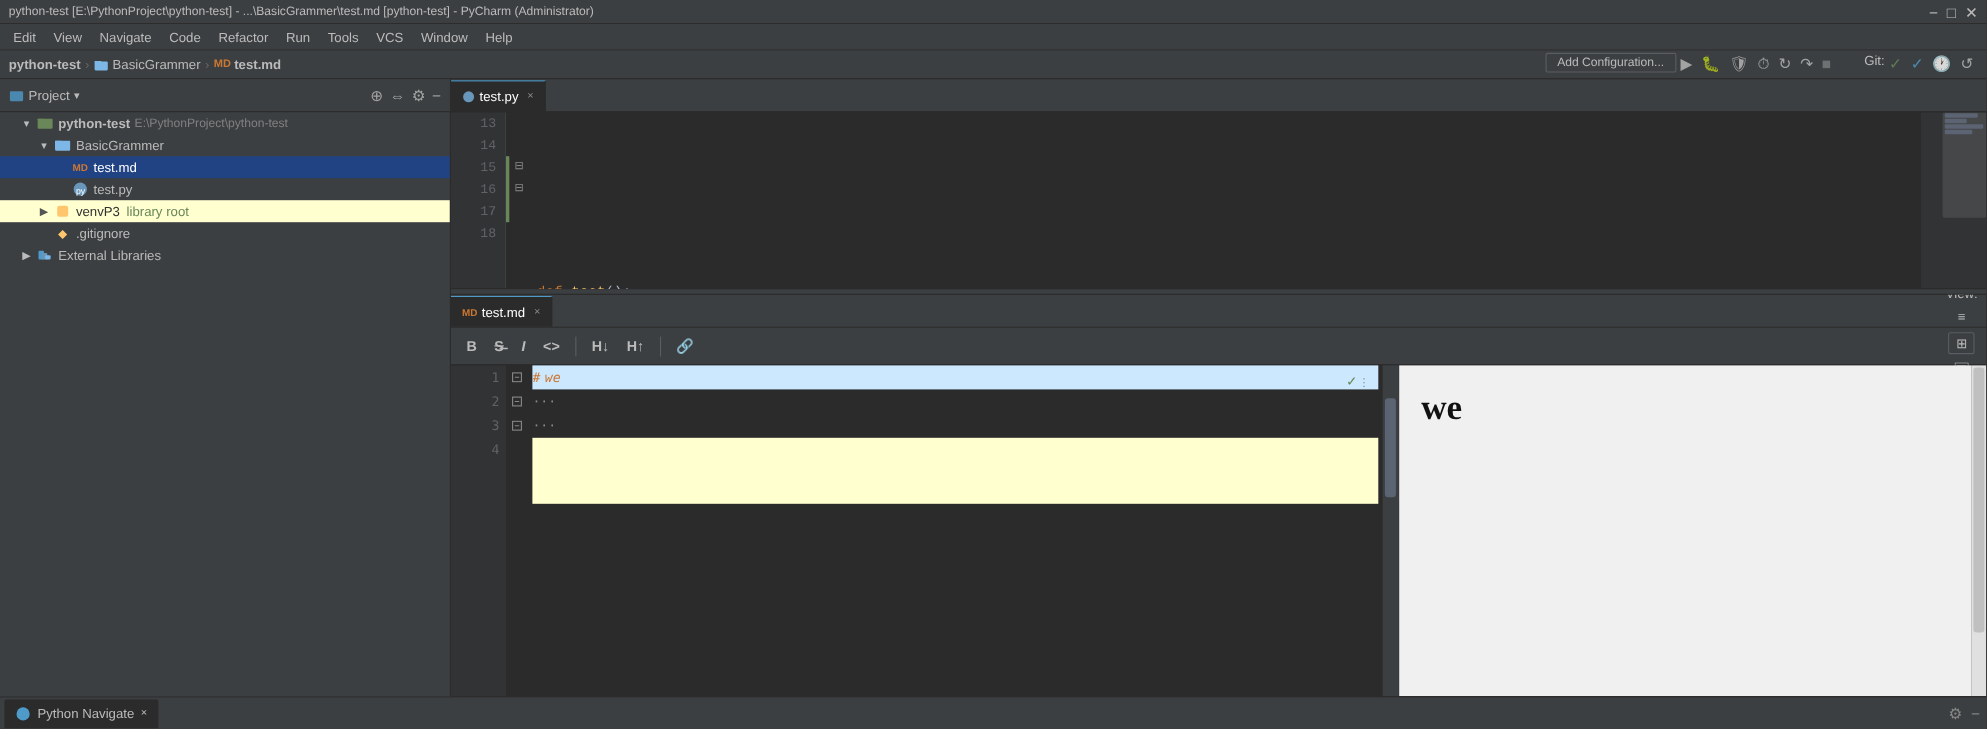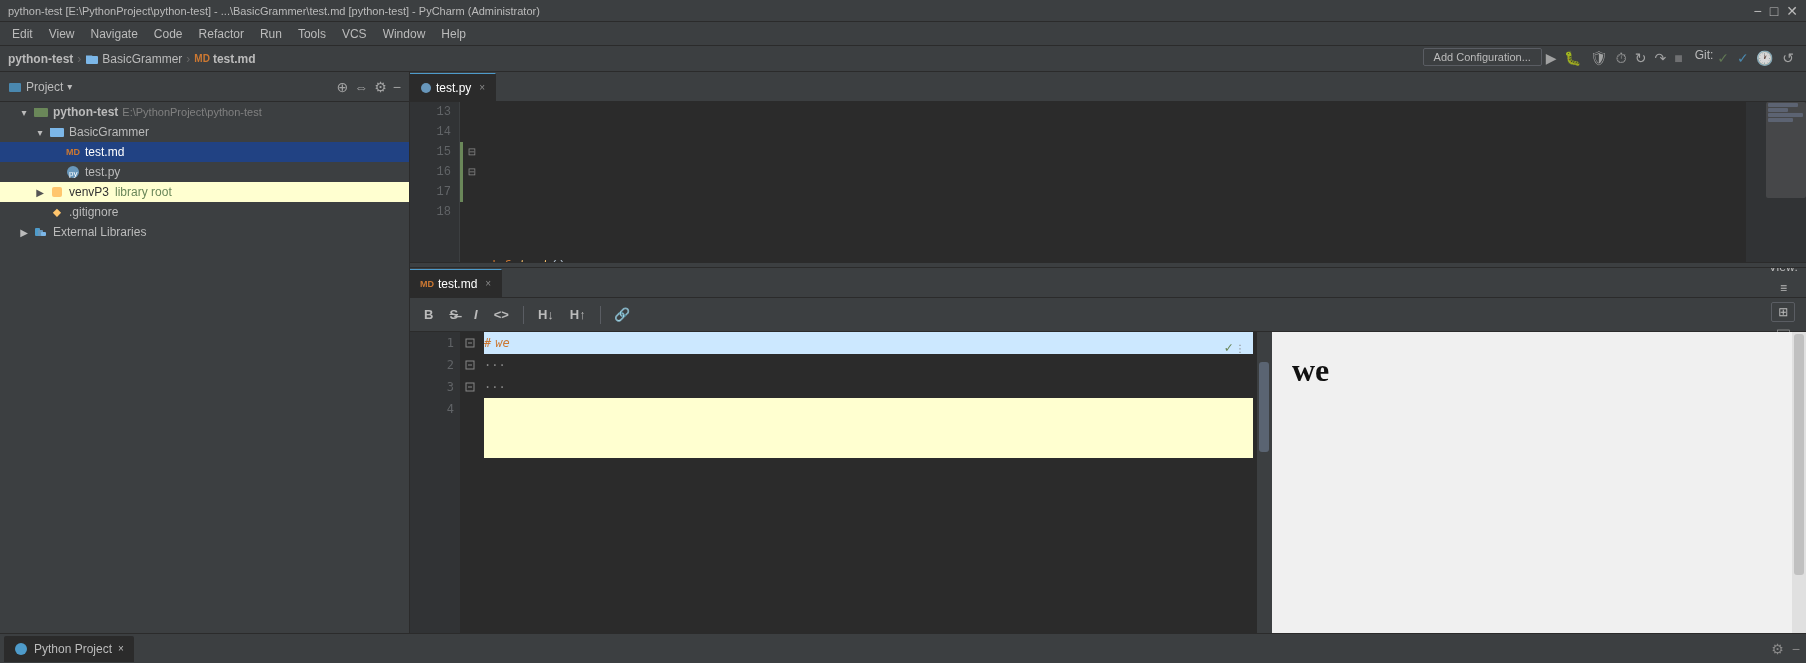--- a/index.html
+++ b/index.html
@@ -394,21 +394,21 @@
   </div>
   <div class="toolbar-right">
     <button class="add-config-btn">Add Configuration...</button>
     <button class="toolbar-icon-btn">▶</button>
     <button class="toolbar-icon-btn">🐛</button>
     <button class="toolbar-icon-btn">🛡</button>
     <button class="toolbar-icon-btn">⏱</button>
     <button class="toolbar-icon-btn">↻</button>
     <button class="toolbar-icon-btn">↷</button>
     <button class="toolbar-icon-btn disabled">■</button>
-    <span style="color:#bbbbbb; margin-left:8px;">Git:</span>
+    <span style="color:#bbbbbb; margin-left:26px;">Git:</span>
     <button class="toolbar-icon-btn" style="color:#6a8759;">✓</button>
     <button class="toolbar-icon-btn" style="color:#4e9bca;">✓</button>
     <button class="toolbar-icon-btn">🕐</button>
     <button class="toolbar-icon-btn">↺</button>
   </div>
 </div>
 
 <div class="main-layout" style="height: calc(663px - 22px - 24px - 26px - 30px);">
 
   <div class="sidebar">
@@ -669,21 +669,21 @@
     </div>
   </div>
 </div>
 
 <div class="bottom-panel">
   <div style="display:flex; align-items:center;">
     <div class="bottom-tab">
       <svg width="14" height="14" viewBox="0 0 14 14">
           <circle cx="7" cy="7" r="6" fill="#4e9bca"></circle>
         </svg>
-      <span>Python Project</span>
+      <span>Python Navigate</span>
       <span class="bottom-tab-close">×</span>
     </div>
   </div>
   <div class="bottom-icons">
     <button class="bottom-icon-btn">⚙</button>
     <button class="bottom-icon-btn">−</button>
   </div>
 </div>
 
 </body></html>

